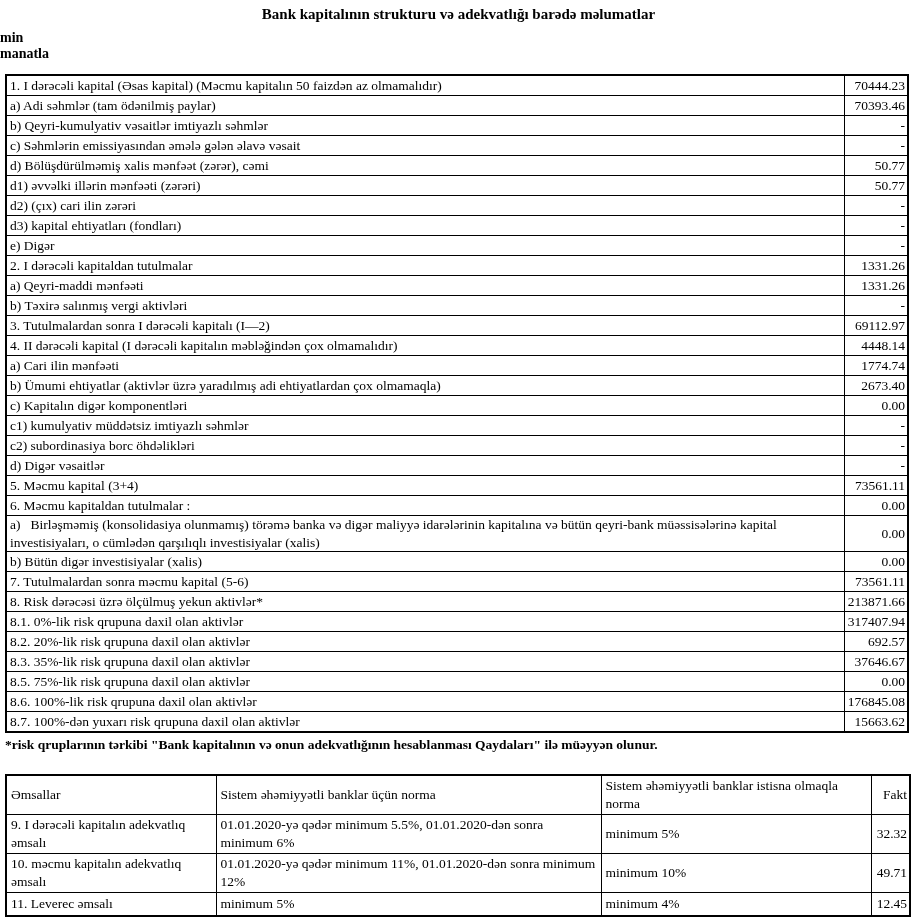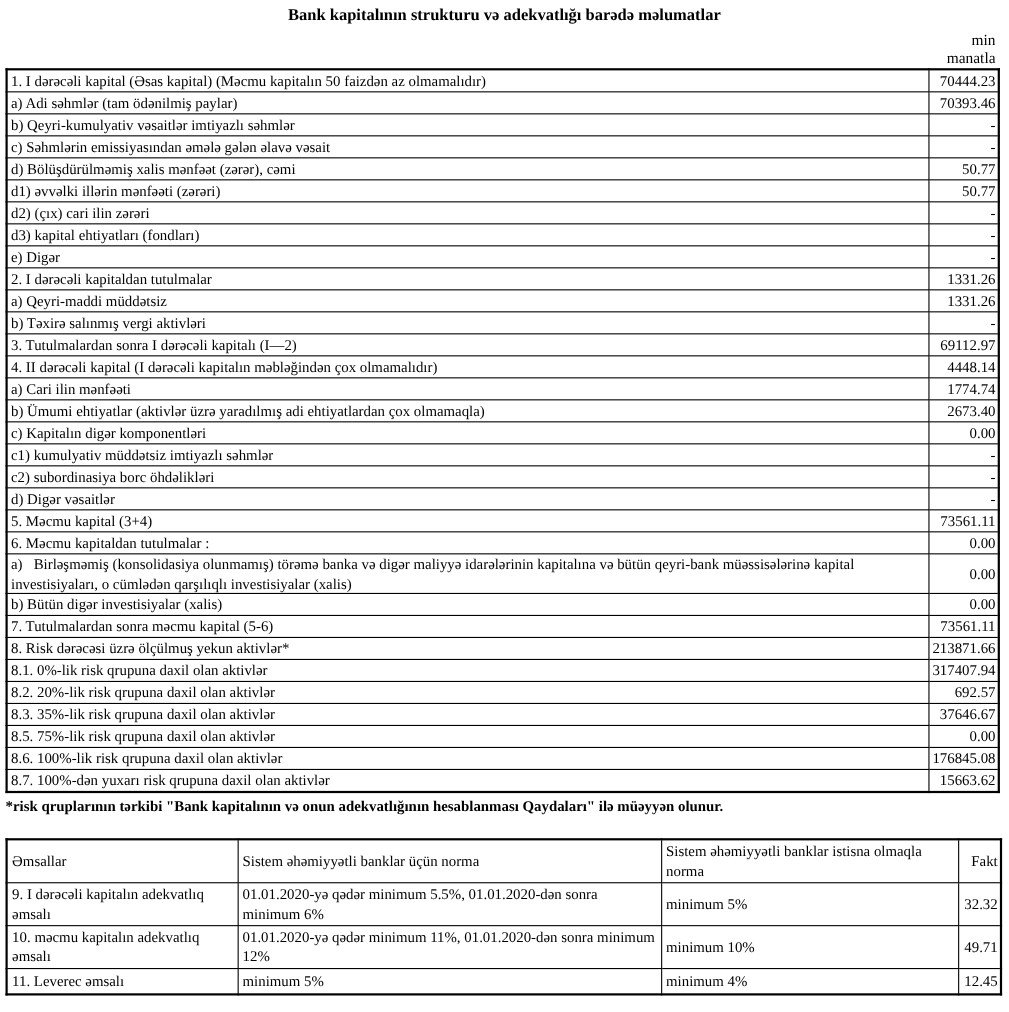--- a/index.html
+++ b/index.html
@@ -14,25 +14,24 @@
     height: 920px;
     overflow: hidden;
   }
   .title {
     text-align: center;
     font-weight: bold;
     font-size: 15px;
     padding-top: 6px;
   }
   .unit {
-    text-align: right;
-    font-weight: normal;
+    font-weight: bold;
     font-size: 14px;
     line-height: 1.12;
-    margin: 7px 12px 1px 0;
+    margin: 7px 12px 13px 0;
     white-space: pre-line;
   }
   table {
     border-collapse: collapse;
     table-layout: fixed;
     border: 2px solid #000;
   }
   .capital-table {
     margin-left: 5px;
     width: 904px;
@@ -132,21 +131,21 @@
       </tr>
     <tr>
         <td class="lbl">e) Digər</td>
         <td class="val">-</td>
       </tr>
     <tr>
         <td class="lbl">2. I dərəcəli kapitaldan tutulmalar</td>
         <td class="val">1331.26</td>
       </tr>
     <tr>
-        <td class="lbl">a) Qeyri-maddi müddətsiz</td>
+        <td class="lbl">a) Qeyri-maddi mənfəəti</td>
         <td class="val">1331.26</td>
       </tr>
     <tr>
         <td class="lbl">b) Təxirə salınmış vergi aktivləri</td>
         <td class="val">-</td>
       </tr>
     <tr>
         <td class="lbl">3. Tutulmalardan sonra I dərəcəli kapitalı (I—2)</td>
         <td class="val">69112.97</td>
       </tr>

